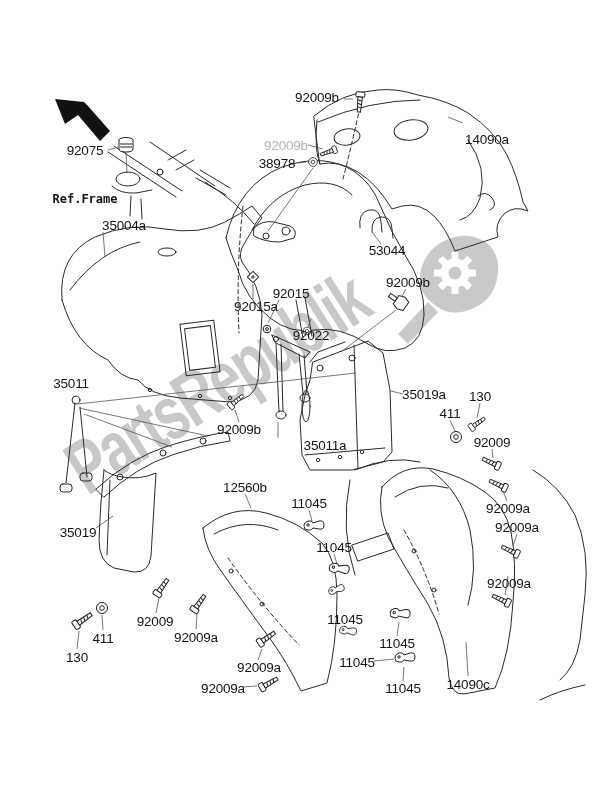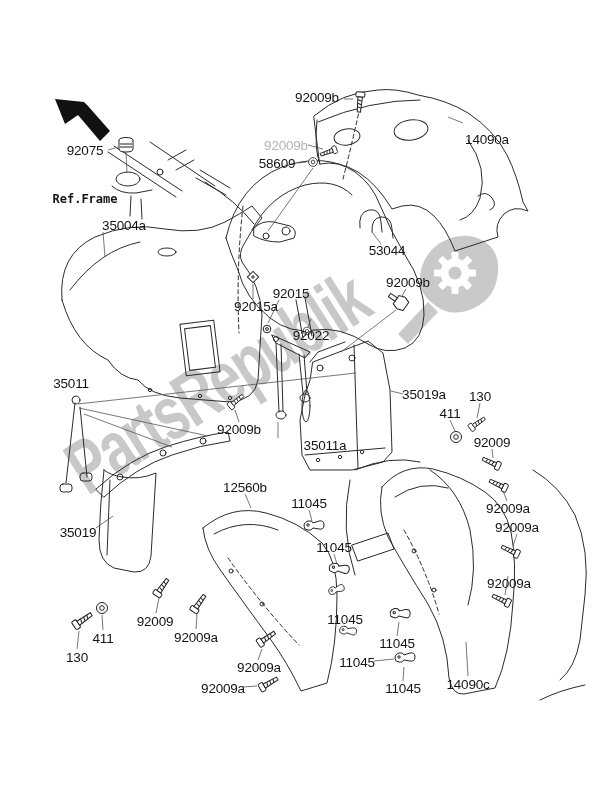--- a/index.html
+++ b/index.html
@@ -278,21 +278,21 @@
       </g>
   </svg>
 
   <div id="labels">
       <div class="plabel" style="left: 317px; top: 97px;">92009b</div>
       <div class="plabel" style="left: 487px; top: 123px; margin-top: 16px;">14090a</div>
       <div class="plabel" style="left: 85px; top: 150px;">92075</div>
       <div class="plabel mono" style="left: 85px; top: 199px;">Ref.Frame</div>
       <div class="plabel" style="left: 103px; top: 225px; margin-left: 21px;">35004a</div>
       <div class="plabel muted" style="left: 286px; top: 145px;">92009b</div>
-      <div class="plabel" style="left: 277px; top: 163px;">58609</div>
+      <div class="plabel" style="left: 277px; top: 163px;">38978</div>
       <div class="plabel" style="left: 387px; top: 250px;">53044</div>
       <div class="plabel" style="left: 291px; top: 293px;">92015</div>
       <div class="plabel" style="left: 256px; top: 306px;">92015a</div>
       <div class="plabel" style="left: 311px; top: 312px; margin-top: 23px;">92022</div>
       <div class="plabel" style="left: 408px; top: 282px;">92009b</div>
       <div class="plabel" style="left: 424px; top: 394px;">35019a</div>
       <div class="plabel" style="left: 480px; top: 396px;">130</div>
       <div class="plabel" style="left: 450px; top: 413px;">411</div>
       <div class="plabel" style="left: 492px; top: 442px;">92009</div>
       <div class="plabel" style="left: 508px; top: 508px;">92009a</div>

